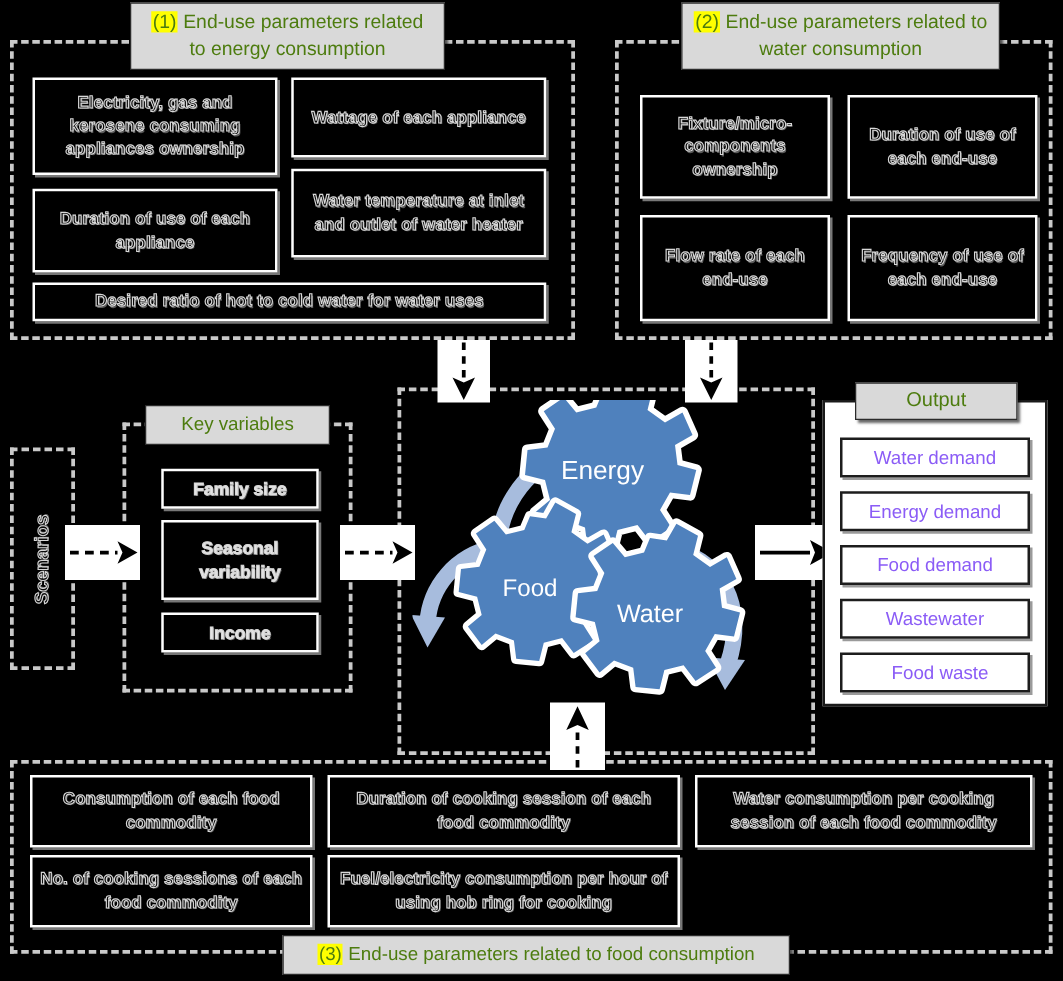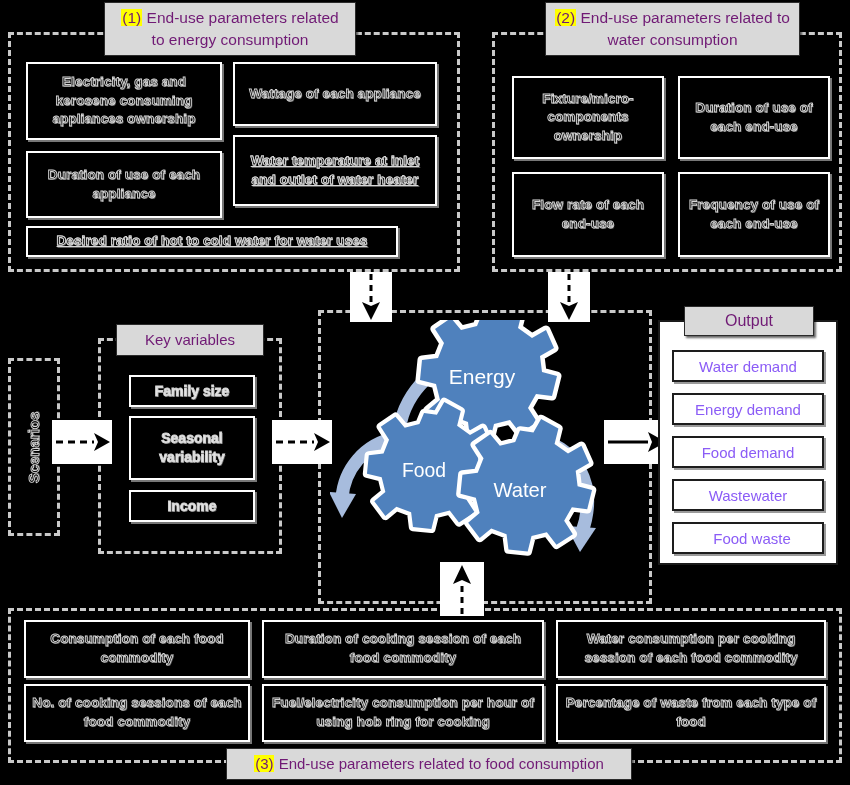--- a/index.html
+++ b/index.html
@@ -44,21 +44,21 @@
     text-shadow: 1px 1px 0 #5a5a5a;
   }
   .param-box span { display: block; }
 
   
   .banner {
     position: absolute;
     background: #d9d9d9;
     border: 1px solid #2b2b2b;
     box-shadow: 2px 2px 2px rgba(0,0,0,.6);
-    color: #701a75;
+    color: #4d7c0f;
     font-size: 15.5px;
     line-height: 1.45;
     display: flex;
     align-items: center;
     justify-content: center;
     text-align: center;
     padding: 4px 8px;
   }
   .hl { background: #ffff00; padding: 0 1px; }
 
@@ -145,25 +145,25 @@
   </div>
 
   <div class="param-box" style="left:233px; top:62px; width:204px; height:64px;align-items:center;">
     <span>Wattage of each appliance</span>
   </div>
 
   <div class="param-box" style="left:26px; top:151px; width:196px; height:67px;">
     <span>Duration of use of each appliance</span>
   </div>
 
-  <div class="param-box" style="left:233px; top:135px; width:204px; height:71px;text-decoration:underline;">
+  <div class="param-box" style="left:233px; top:135px; width:204px; height:71px;">
     <span>Water temperature at inlet and outlet of water heater</span>
   </div>
 
-  <div class="param-box" style="left:26px; top:226px; width:372px; height:31px;text-decoration:underline;">
+  <div class="param-box" style="left:26px; top:226px; width:411px; height:31px;">
     <span>Desired ratio of hot to cold water for water uses</span>
   </div>
 
   <div class="banner" style="left:104px; top:2px; width:252px; height:54px;">
     <div>
       <span class="hl">(1)</span><span> End-use parameters related to energy consumption</span>
     </div>
   </div>
 
   <div class="group-dash" style="left:492px; top:32px; width:350px; height:240px;"></div>
@@ -205,23 +205,20 @@
   </div>
 
   <div class="param-box" style="left:24px; top:684px; width:226px; height:58px;">
     <span>No. of cooking sessions of each food commodity</span>
   </div>
 
   <div class="param-box" style="left:262px; top:684px; width:282px; height:58px;">
     <span>Fuel/electricity consumption per hour of using hob ring for cooking</span>
   </div>
 
-  <div class="param-box" style="left:556px; top:684px; width:270px; height:58px;">
-    <span>Percentage of waste from each type of food</span>
-  </div>
 
   <div class="banner" style="left:226px; top:748px; width:406px; height:32px; font-size:15px;">
     <div>
       <span class="hl">(3)</span><span> End-use parameters related to food consumption</span>
     </div>
   </div>
 
   <div id="scenarios-box" style="left:8px; top:358px; width:52px; height:178px;">
     <div id="scenarios-label">Scenarios</div>
   </div>

